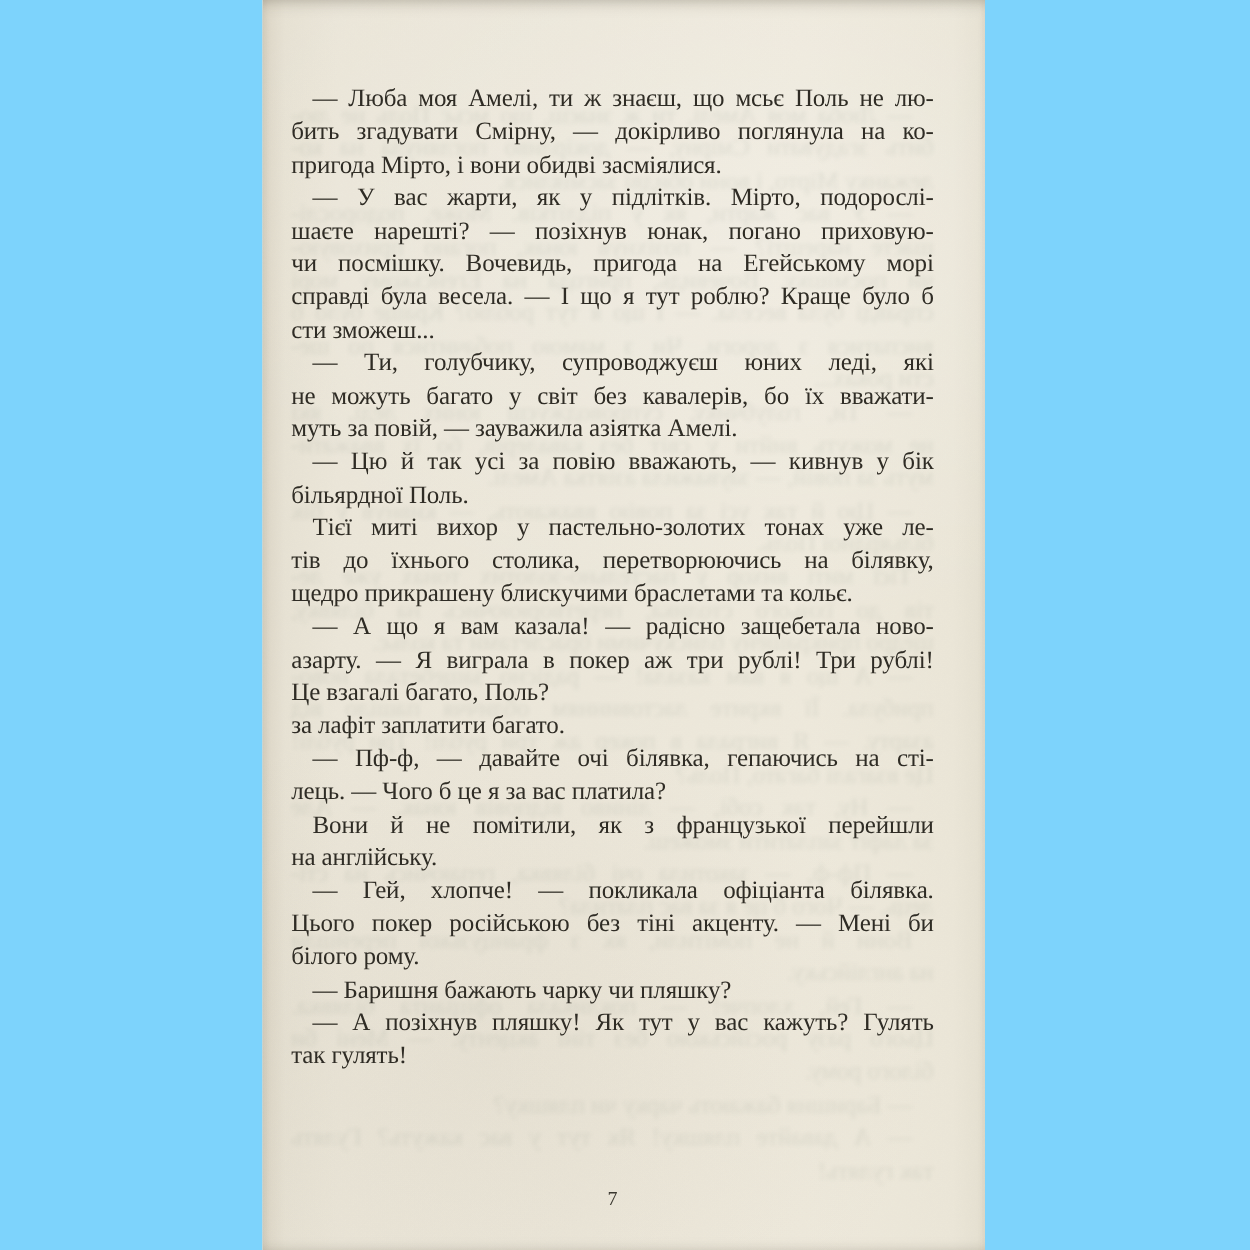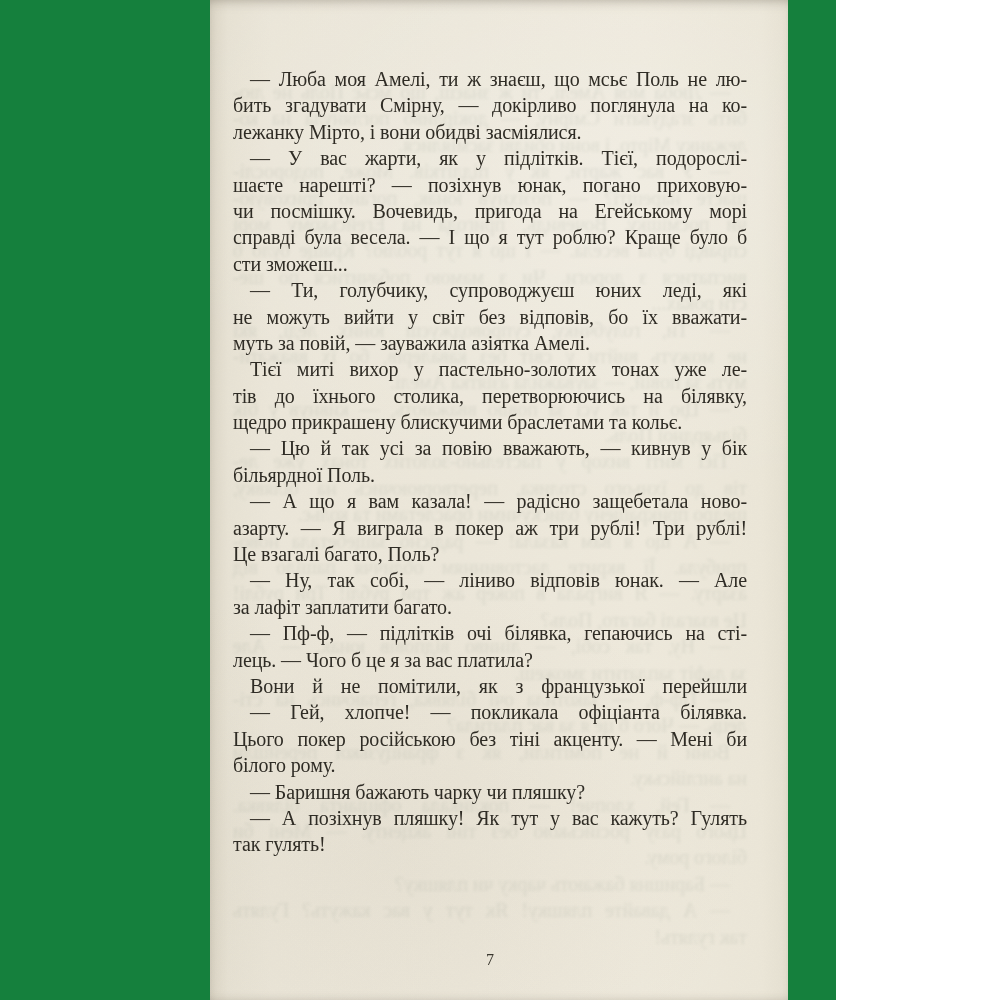--- a/index.html
+++ b/index.html
@@ -4,22 +4,22 @@
 <style>
   html, body {
     margin: 0; padding: 0;
     width: 1000px; height: 1000px;
     background: #ffffff;
     overflow: hidden;
     font-family: "Liberation Serif", serif;
   }
   .canvas {
     position: relative;
-    width: 836px; height: 1000px;
-    background: #15803d;
+    width: 1000px; height: 1000px;
+    background: #7dd3fc;
   }
   
   .page {
     position: absolute;
     left: 210px; top: 0;
     width: 578px; height: 1000px;
     background:
       radial-gradient(130% 55% at 68% 18%, rgba(255,255,255,0.20), rgba(255,255,255,0) 60%),
       radial-gradient(90% 40% at 30% 85%, rgba(160,150,125,0.08), rgba(160,150,125,0) 70%),
       linear-gradient(90deg,
@@ -151,58 +151,58 @@
         <div class="para">
           <div class="line first">— А давайте пляшку! Як тут у вас кажуть? Гулять</div>
           <div class="line last">так гулять!</div>
         </div>
       </div>
 
     <div class="text-block" style="color: rgb(47, 44, 37);">
         <div class="para">
           <div class="line first">— Люба моя Амелі, ти ж знаєш, що мсьє Поль не лю-</div>
           <div class="line">бить згадувати Смірну, — докірливо поглянула на ко-</div>
-          <div class="line last">лежанку Мірто, і вони обидві засміялися.</div>
-        </div>
-        <div class="para">
-          <div class="line first">— У вас жарти, як у підлітків. Тієї, подорослі-</div>
+          <div class="line last">пригода Мірто, і вони обидві засміялися.</div>
+        </div>
+        <div class="para">
+          <div class="line first">— У вас жарти, як у підлітків. Мірто, подорослі-</div>
           <div class="line">шаєте нарешті? — позіхнув юнак, погано приховую-</div>
           <div class="line">чи посмішку. Вочевидь, пригода на Егейському морі</div>
           <div class="line">справді була весела. — І що я тут роблю? Краще було б</div>
           <div class="line last">сти зможеш...</div>
         </div>
         <div class="para">
           <div class="line first">— Ти, голубчику, супроводжуєш юних леді, які</div>
-          <div class="line">не можуть вийти у світ без відповів, бо їх вважати-</div>
+          <div class="line">не можуть багато у світ без кавалерів, бо їх вважати-</div>
           <div class="line last">муть за повій, — зауважила азіятка Амелі.</div>
+        </div>
+        <div class="para">
+          <div class="line first">— Цю й так усі за повію вважають, — кивнув у бік</div>
+          <div class="line last">більярдної Поль.</div>
         </div>
         <div class="para">
           <div class="line first">Тієї миті вихор у пастельно-золотих тонах уже ле-</div>
           <div class="line">тів до їхнього столика, перетворюючись на білявку,</div>
           <div class="line last">щедро прикрашену блискучими браслетами та кольє.</div>
         </div>
         <div class="para">
-          <div class="line first">— Цю й так усі за повію вважають, — кивнув у бік</div>
-          <div class="line last">більярдної Поль.</div>
-        </div>
-        <div class="para">
           <div class="line first">— А що я вам казала! — радісно защебетала ново-</div>
           <div class="line">азарту. — Я виграла в покер аж три рублі! Три рублі!</div>
           <div class="line last">Це взагалі багато, Поль?</div>
         </div>
         <div class="para">
-          <div class="line first">— Ну, так собі, — ліниво відповів юнак. — Але</div>
           <div class="line last">за лафіт заплатити багато.</div>
         </div>
         <div class="para">
-          <div class="line first">— Пф-ф, — підлітків очі білявка, гепаючись на сті-</div>
+          <div class="line first">— Пф-ф, — давайте очі білявка, гепаючись на сті-</div>
           <div class="line last">лець. — Чого б це я за вас платила?</div>
         </div>
         <div class="para">
           <div class="line first">Вони й не помітили, як з французької перейшли</div>
+          <div class="line last">на англійську.</div>
         </div>
         <div class="para">
           <div class="line first">— Гей, хлопче! — покликала офіціанта білявка.</div>
           <div class="line">Цього покер російською без тіні акценту. — Мені би</div>
           <div class="line last">білого рому.</div>
         </div>
         <div class="para">
           <div class="line first last">— Баришня бажають чарку чи пляшку?</div>
         </div>
         <div class="para">

